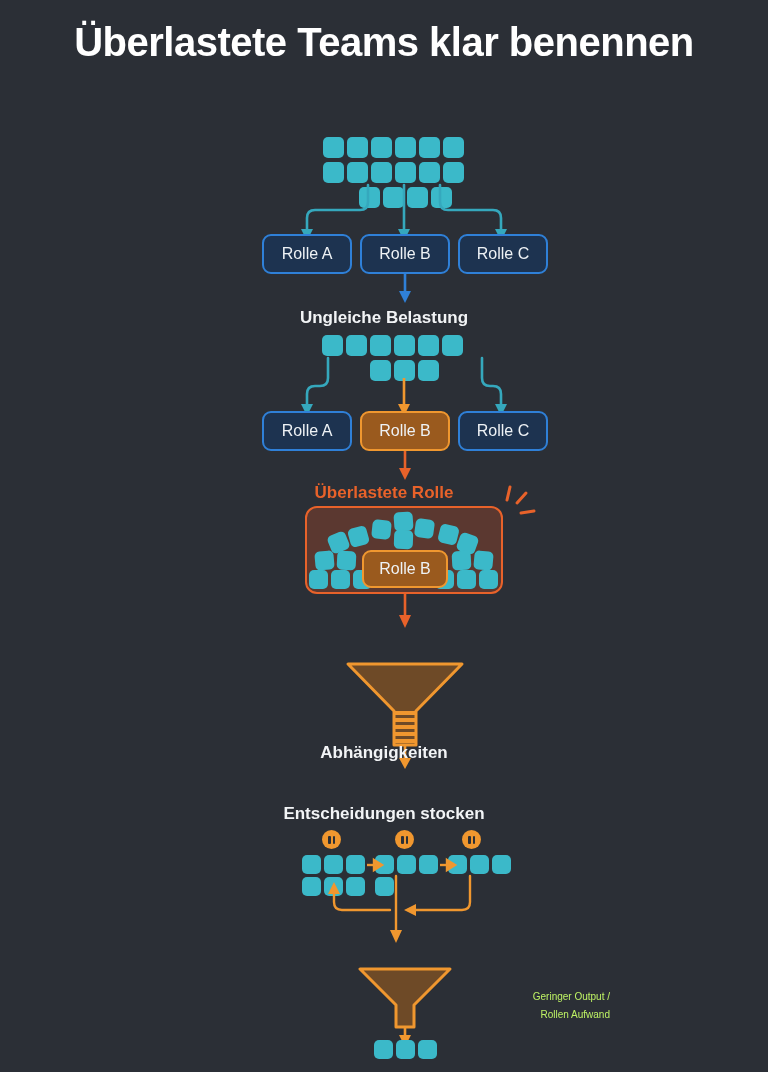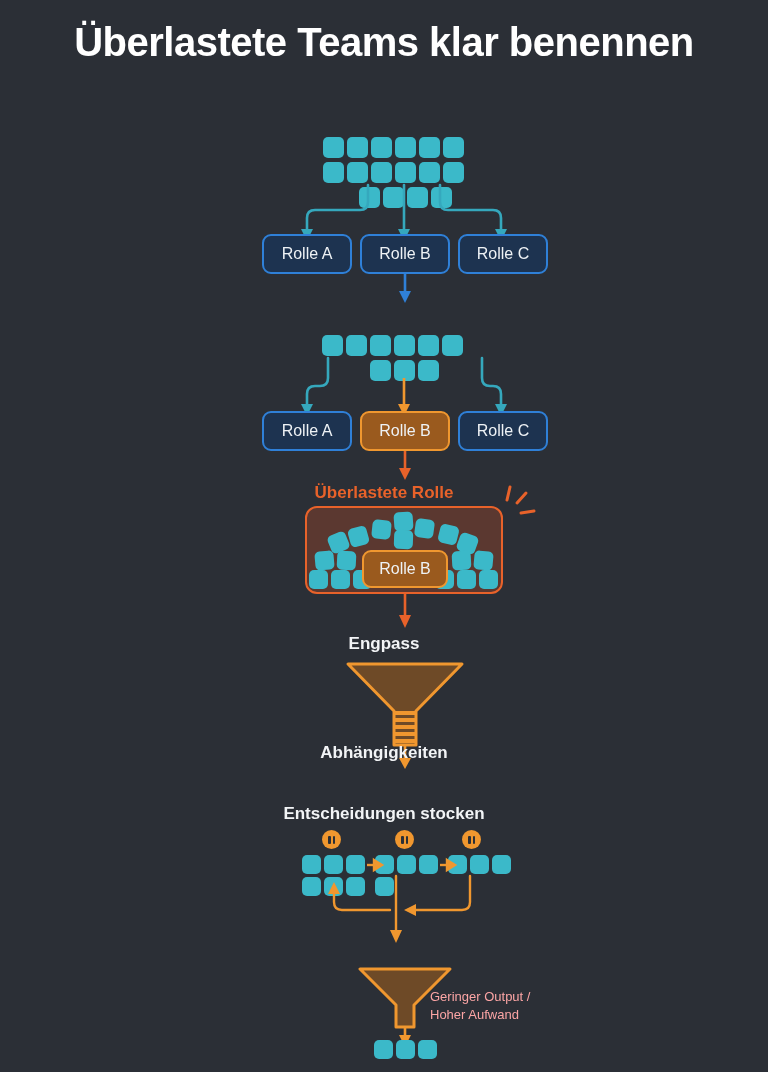--- a/index.html
+++ b/index.html
@@ -107,23 +107,24 @@
   }
   .pause-badge i {
     display: block;
     width: 2.5px; height: 8px;
     background: #2b2f36;
     border-radius: 1px;
   }
 
   
   #funnel-note {
-    font-size: 13px;
-    color: #fca5a5;
+    font-size: 10px;
+    color: #bef264;
     line-height: 18px;
+    text-align: right;
   }
 
   svg { position: absolute; overflow: visible; }
 </style>
 </head>
 <body>
 
 <div id="stage">
 
   <div class="abs" id="title">Überlastete Teams klar benennen</div>
@@ -171,20 +172,21 @@
   </div>
   <div class="rolebox blue" style="left:458px; top:234px; width:90px;">
     <span>Rolle C</span>
   </div>
 
   <svg class="abs" style="left:0px; top:274px; width:768px; height:30px;">
     <line x1="405" y1="0" x2="405" y2="18" stroke="#2f80d8" stroke-width="2.6"></line>
     <polygon points="399,17 411,17 405,29" fill="#2f80d8"></polygon>
   </svg>
 
+  <div class="abs heading" style="top:307px;">Ungleiche Belastung</div>
 
   <div class="abs" style="left:346px; top:335px; width:120px; height:45px;">
     <div class="sq" style="left:0px;  top:0px;"></div>
     <div class="sq" style="left:24px; top:0px;"></div>
     <div class="sq" style="left:48px; top:0px;"></div>
     <div class="sq" style="left:72px; top:0px;"></div>
     <div class="sq" style="left:96px; top:0px;"></div>
     <div class="sq" style="left:-24px;top:0px;"></div>
 
     <div class="sq" style="left:24px; top:25px;"></div>
@@ -257,21 +259,20 @@
 
   <div class="abs" id="overload-role" style="left:362px; top:550px; width:86px; height:38px;">
     <span>Rolle B</span>
   </div>
 
   <svg class="abs" style="left:0px; top:594px; width:768px; height:36px;">
     <line x1="405" y1="0" x2="405" y2="22" stroke="#e8622a" stroke-width="2.6"></line>
     <polygon points="399,21 411,21 405,34" fill="#e8622a"></polygon>
   </svg>
 
-  <div class="abs heading" style="top:633px;">Engpass</div>
 
   <svg class="abs" style="left:330px; top:659px; width:150px; height:110px;">
     <path d="M18,5 L132,5 L86,52 L86,86 L64,86 L64,52 Z" fill="#6e4a27" stroke="#f0972f" stroke-width="3" stroke-linejoin="round"></path>
     <g fill="#f0972f">
       <rect x="64" y="52" width="22" height="4"></rect>
       <rect x="64" y="59" width="22" height="4"></rect>
       <rect x="64" y="66" width="22" height="4"></rect>
       <rect x="64" y="73" width="22" height="4"></rect>
       <rect x="64" y="80" width="22" height="4"></rect>
     </g>
@@ -341,21 +342,21 @@
 
 
   <svg class="abs" style="left:330px; top:965px; width:150px; height:75px;">
     <path d="M30,4 L120,4 L84,40 L84,62 L66,62 L66,40 Z" fill="#6e4a27" stroke="#f0972f" stroke-width="3" stroke-linejoin="round"></path>
     <line x1="75" y1="62" x2="75" y2="72" stroke="#f0972f" stroke-width="2.6"></line>
     <polygon points="69,70 81,70 75,82" fill="#f0972f"></polygon>
   </svg>
 
   <div class="abs" id="funnel-note" style="left:430px; top:988px; width:180px;">
     <div>Geringer Output /</div>
-    <div>Hoher Aufwand</div>
+    <div>Rollen Aufwand</div>
   </div>
 
   <div class="abs" style="left:374px; top:1040px; width:70px; height:22px;">
     <div class="sq sm" style="left:0px;  top:0px;"></div>
     <div class="sq sm" style="left:22px; top:0px;"></div>
     <div class="sq sm" style="left:44px; top:0px;"></div>
   </div>
 
 </div>
 

